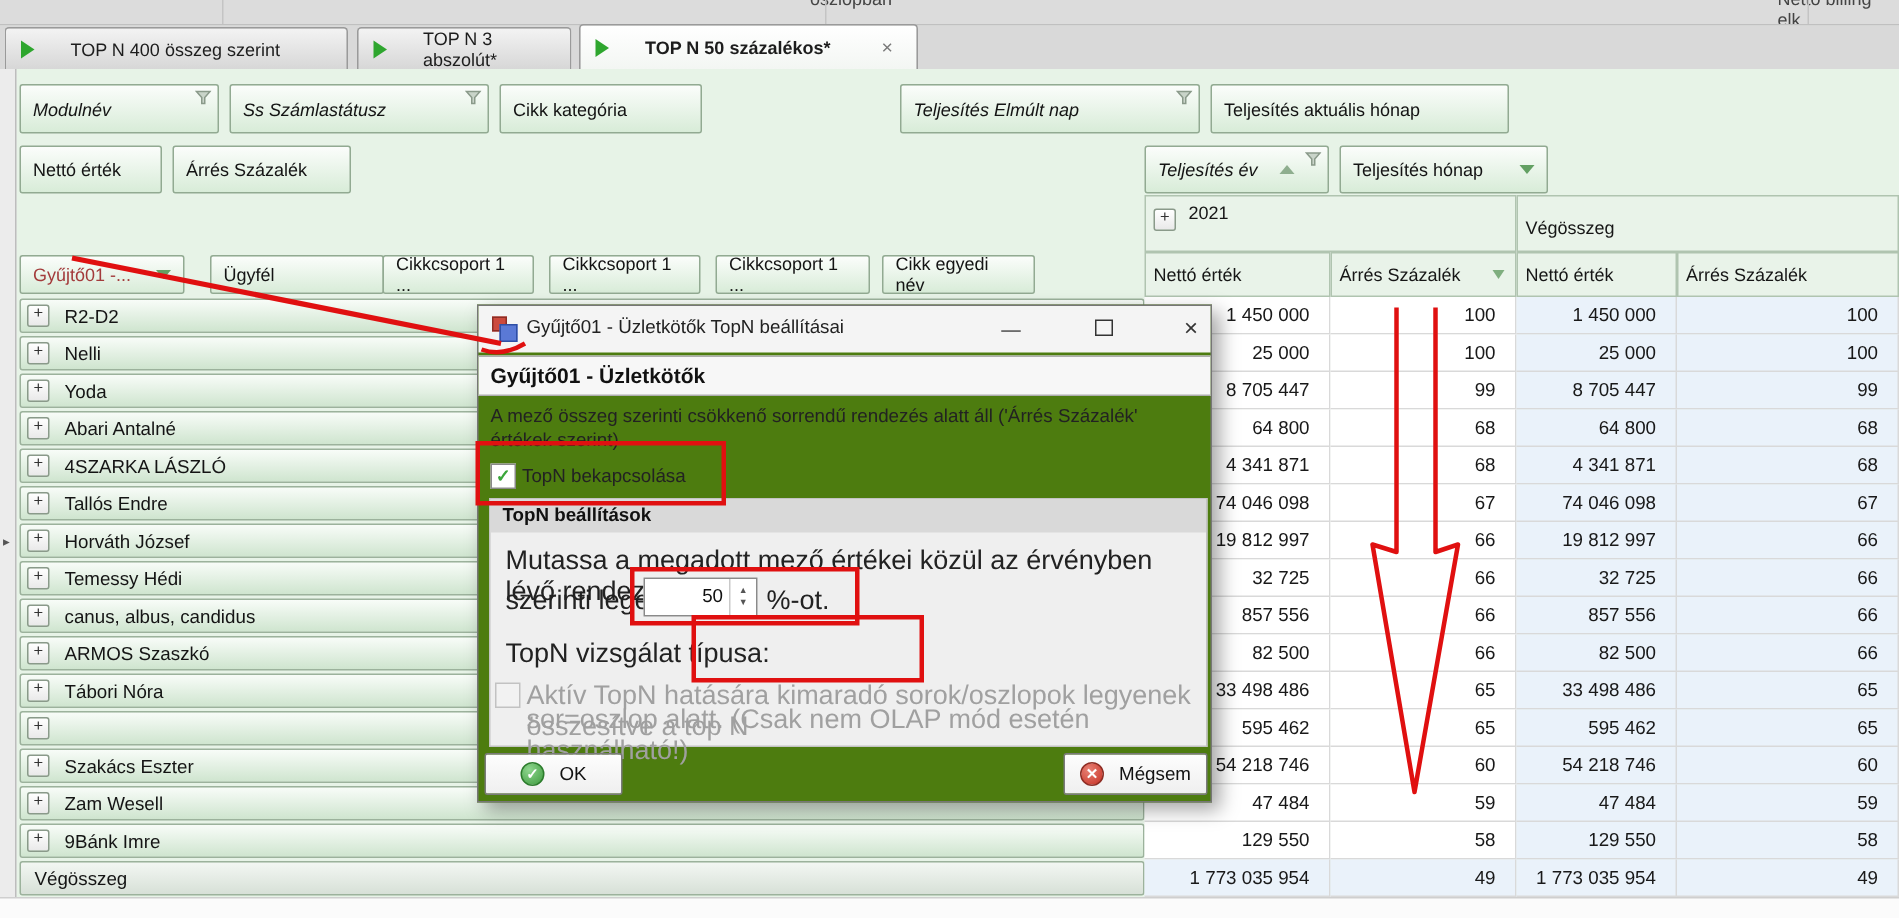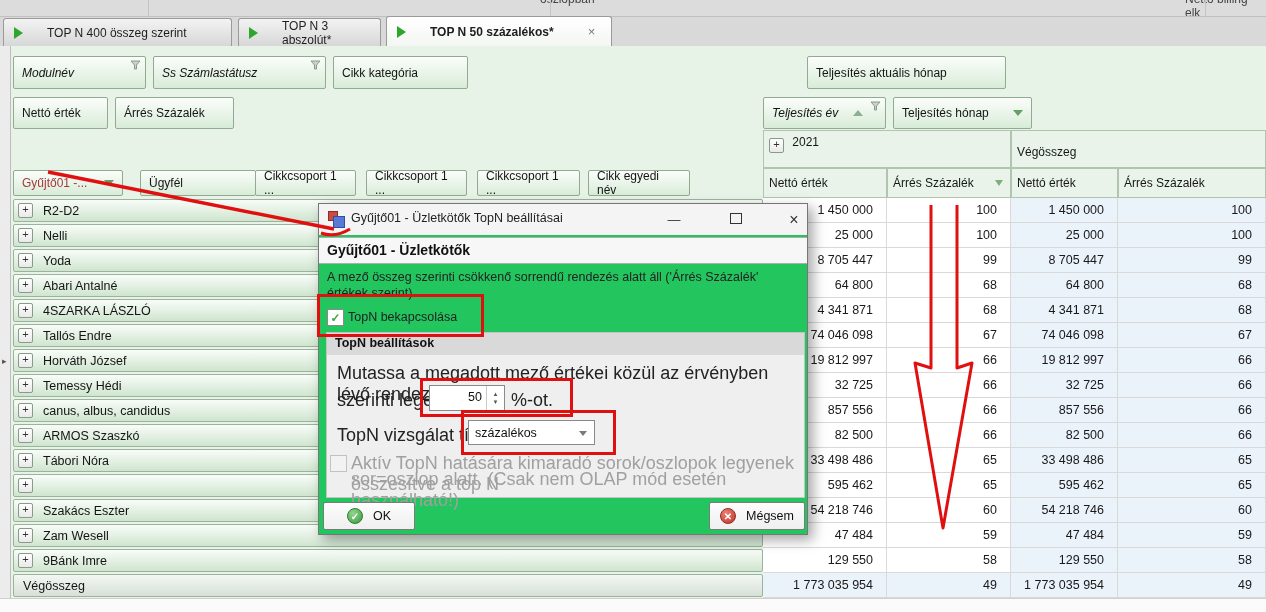--- a/index.html
+++ b/index.html
@@ -48,21 +48,21 @@
           margin:1px 0 0 0;height:23px;font-size:12.5px;color:#141414;}
   .rlabel.total{background:linear-gradient(#f3f7f3,#d7e0d7);}
   .rtext{margin-left:5px;}
   .dcell{box-sizing:border-box;border-right:1px solid #d9d9d9;border-bottom:1px solid #d9d9d9;
          text-align:right;padding:5px 13px 0 0;font-size:12.5px;color:#191919;background:#fff;height:25px;}
   .w1{width:124px;} .w2{width:124px;} .w3{width:107px;} .w4{width:148px;}
   .blue{background:#eaf2fa;}
   .bottomstrip{left:0;top:598px;width:1266px;height:14px;background:#fbfbfb;border-top:1px solid #cfcfcf;}
 
   
-  .dialog{left:318px;top:203px;width:490px;height:332px;background:#22c55e;border:1px solid #767676;
+  .dialog{left:318px;top:203px;width:490px;height:332px;background:#4d7c0f;border:1px solid #767676;
           box-shadow:5px 5px 12px rgba(0,0,0,.35);z-index:40;}
   .dtitle{position:absolute;left:0;top:0;width:100%;height:31px;background:#f4f4f4;}
   .dtitletxt{position:absolute;left:32px;top:7px;font-size:12.5px;color:#222;}
   .dico{position:absolute;left:9px;top:7px;width:16px;height:16px;}
   .dico .r{position:absolute;left:0;top:0;width:8px;height:8px;background:#cc4a3e;border:1px solid #8d2d24;}
   .dico .b{position:absolute;left:5px;top:5px;width:10px;height:10px;background:#5a79d6;border:1px solid #2f4fa5;}
   .wbtn{position:absolute;top:6px;width:26px;height:20px;text-align:center;font-size:13px;color:#333;line-height:20px;}
   .maxglyph{display:inline-block;width:10px;height:9px;border:1.5px solid #333;}
   .dheading{position:absolute;left:0;top:33px;width:100%;height:27px;background:#f7f7f7;
             border-top:1px solid #adadad;border-bottom:1px solid #adadad;
@@ -134,20 +134,26 @@
   </div>
   <div class="gbtn it" style="left:153px;top:56px;width:173px;height:33px">
     <span>Ss Számlastátusz</span>
     <svg class="funnel" width="11" height="10">
         <path d="M1 1 h9 l-3.5 4 v4 h-2 v-4 z" fill="#c9d4c9" stroke="#8a9a8a"></path>
       </svg>
   </div>
   <div class="gbtn" style="left:333px;top:56px;width:135px;height:33px">
     <span>Cikk kategória</span>
   </div>
+  <div class="gbtn it" style="left:600px;top:56px;width:200px;height:33px">
+    <span>Teljesítés Elmúlt nap</span>
+    <svg class="funnel" width="11" height="10">
+        <path d="M1 1 h9 l-3.5 4 v4 h-2 v-4 z" fill="#c9d4c9" stroke="#8a9a8a"></path>
+      </svg>
+  </div>
   <div class="gbtn" style="left:807px;top:56px;width:199px;height:33px">
     <span>Teljesítés aktuális hónap</span>
   </div>
 
   <div class="gbtn" style="left:13px;top:97px;width:95px;height:32px">
     <span>Nettó érték</span>
   </div>
   <div class="gbtn" style="left:115px;top:97px;width:119px;height:32px">
     <span>Árrés Százalék</span>
   </div>
@@ -395,24 +401,20 @@
       <div class="gtxt" style="left:10px;top:57px">szerinti legelső</div>
       <div class="spin">
         <span class="spinval">50</span>
         <span class="spinarrows">
           <span>▲</span>
           <span>▼</span>
         </span>
       </div>
       <div class="gtxt" style="left:184px;top:57px">%-ot.</div>
       <div class="gtxt" style="left:10px;top:92px">TopN vizsgálat típusa:</div>
-      <div class="combo">
-        <span>százalékos</span>
-        <span class="comboarr"></span>
-      </div>
       <span class="cbx dis" style="left:3px;top:122px"></span>
       <div class="gtxt gray" style="left:24px;top:120px">Aktív TopN hatására kimaradó sorok/oszlopok legyenek összesítve a top N</div>
       <div class="gtxt gray" style="left:24px;top:136px">sor=oszlop alatt. (Csak nem OLAP mód esetén használható!)</div>
     </div>
 
     <div class="dbtn" style="left:4px;top:298px;width:92px">
       <span class="cico ok">✓</span>
       <span>OK</span>
     </div>
     <div class="dbtn" style="left:390px;top:298px;width:96px">

